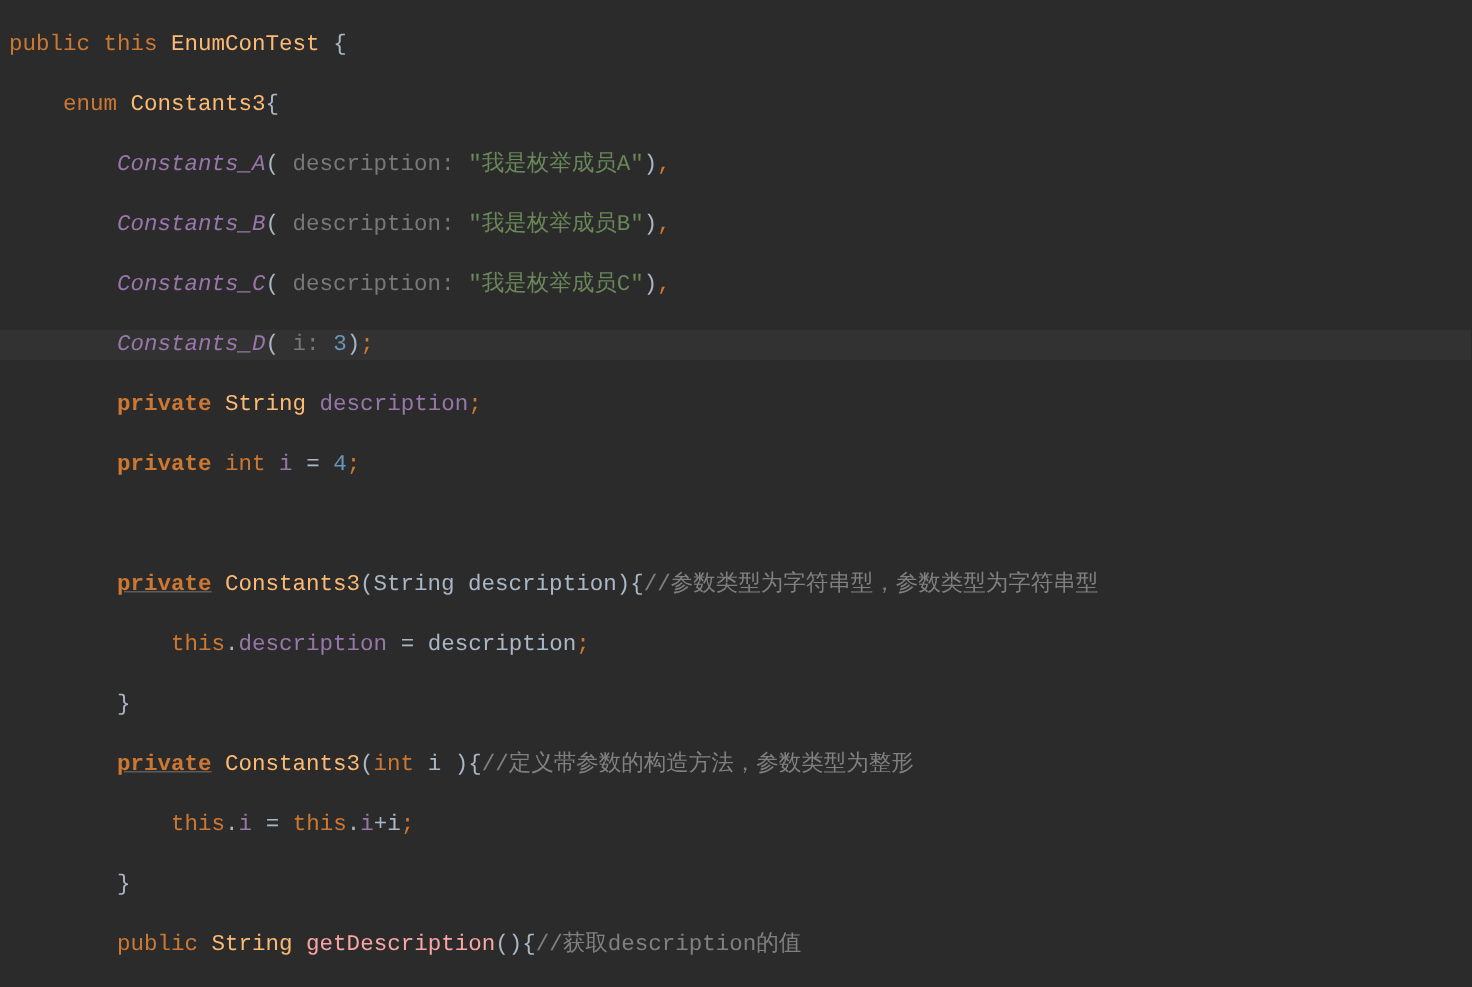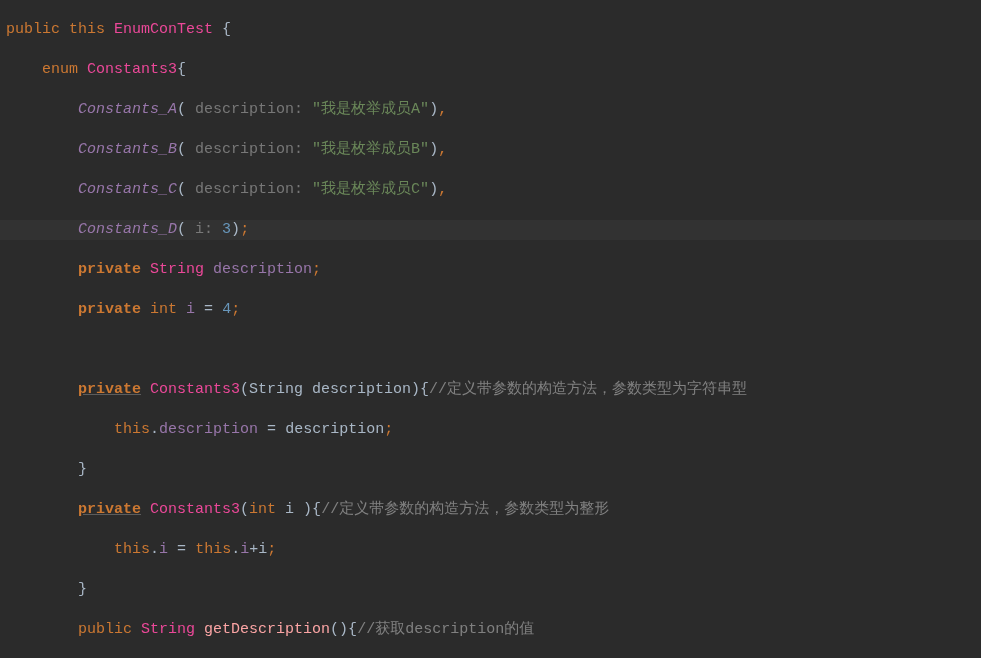--- a/index.html
+++ b/index.html
@@ -29,21 +29,21 @@
     .highlighted {
       background: #323232;
     }
     .kw-public { color: #cc7832; }
     .kw-class { color: #cc7832; }
     .kw-enum { color: #cc7832; }
     .kw-private { color: #cc7832; font-weight: bold; }
     .kw-this { color: #cc7832; }
     .kw-int { color: #cc7832; font-family: Liberation Mono, monospace; }
     .underline { text-decoration: underline; text-decoration-color: #5c5c5c; }
-    .classname { color: #ec4899; }
+    .classname { color: #fdba74; }
     .enumconst { color: #9876aa; font-style: italic; font-family: Liberation Mono, monospace; }
     .field { color: #9876aa; }
     .method { color: #fca5a5; }
     .string { color: #6a8759; }
     .number { color: #6897bb; }
     .comment { color: #808080; }
     .param-hint { color: #787878; }
     .punct { color: #a9b7c6; }
     .comma-orange { color: #cc7832; }
     .semi-orange { color: #cc7832; }
@@ -56,21 +56,21 @@
 <div class="code-area">
 <div class="line"><span class="kw-public">public</span> <span class="kw-class">this</span> <span class="classname">EnumConTest</span> <span class="punct">{</span></div>
 <div class="line">    <span class="kw-enum">enum</span> <span class="classname">Constants3</span><span class="punct">{</span></div>
 <div class="line">        <span class="enumconst">Constants_A</span><span class="punct">( </span><span class="param-hint">description:</span> <span class="string">"我是枚举成员A"</span><span class="punct">)</span><span class="comma-orange">,</span></div>
 <div class="line">        <span class="enumconst">Constants_B</span><span class="punct">( </span><span class="param-hint">description:</span> <span class="string">"我是枚举成员B"</span><span class="punct">)</span><span class="comma-orange">,</span></div>
 <div class="line">        <span class="enumconst">Constants_C</span><span class="punct">( </span><span class="param-hint">description:</span> <span class="string">"我是枚举成员C"</span><span class="punct">)</span><span class="comma-orange">,</span></div>
 <div class="line highlighted">        <span class="enumconst">Constants_D</span><span class="punct">( </span><span class="param-hint">i:</span> <span class="number">3</span><span class="punct">)</span><span class="semi-orange">;</span></div>
 <div class="line">        <span class="kw-private">private</span> <span class="classname">String</span> <span class="field">description</span><span class="semi-orange">;</span></div>
 <div class="line">        <span class="kw-private">private</span> <span class="kw-int">int</span> <span class="field">i</span> <span class="op">=</span> <span class="number">4</span><span class="semi-orange">;</span></div>
 <div class="line"></div>
-<div class="line">        <span class="kw-private underline">private</span> <span class="classname">Constants3</span><span class="punct">(String description){</span><span class="comment">//定义带参数的构造方法，参数类型为字符串型</span></div>
+<div class="line">        <span class="kw-private underline">private</span> <span class="classname">Constants3</span><span class="punct">(String description){</span><span class="comment">//参数类型为字符串型，参数类型为字符串型</span></div>
 <div class="line">            <span class="kw-this">this</span><span class="punct">.</span><span class="field">description</span> <span class="op">=</span> <span class="white">description</span><span class="semi-orange">;</span></div>
 <div class="line">        <span class="punct">}</span></div>
 <div class="line">        <span class="kw-private underline">private</span> <span class="classname">Constants3</span><span class="punct">(</span><span class="kw-int">int</span> <span class="punct">i ){</span><span class="comment">//定义带参数的构造方法，参数类型为整形</span></div>
 <div class="line">            <span class="kw-this">this</span><span class="punct">.</span><span class="field">i</span> <span class="op">=</span> <span class="kw-this">this</span><span class="punct">.</span><span class="field">i</span><span class="op">+</span><span class="white">i</span><span class="semi-orange">;</span></div>
 <div class="line">        <span class="punct">}</span></div>
 <div class="line">        <span class="kw-public">public</span> <span class="classname">String</span> <span class="method">getDescription</span><span class="punct">(){</span><span class="comment">//获取description的值</span></div>
 
 
 
 

